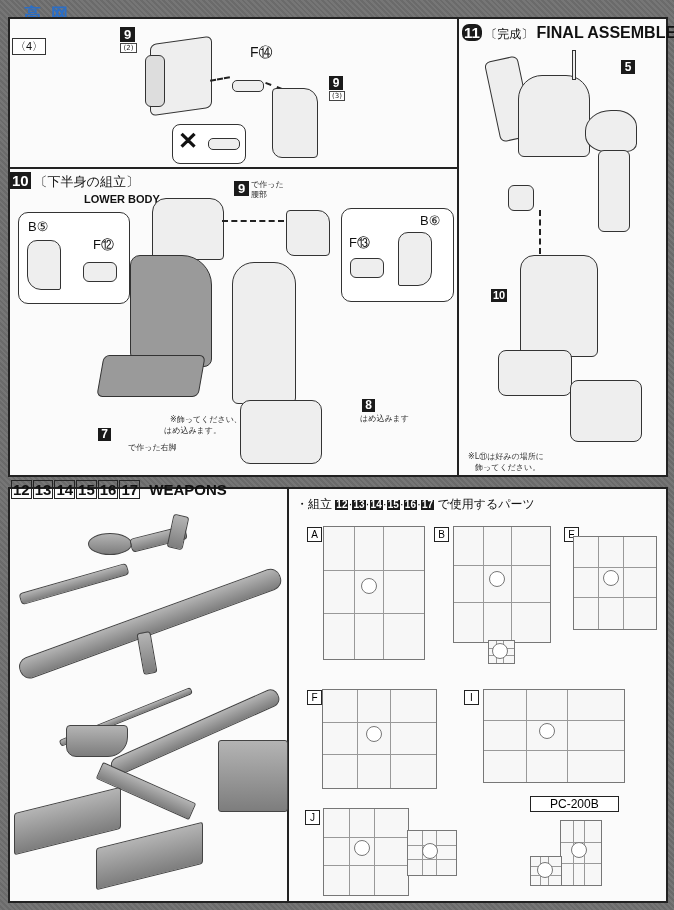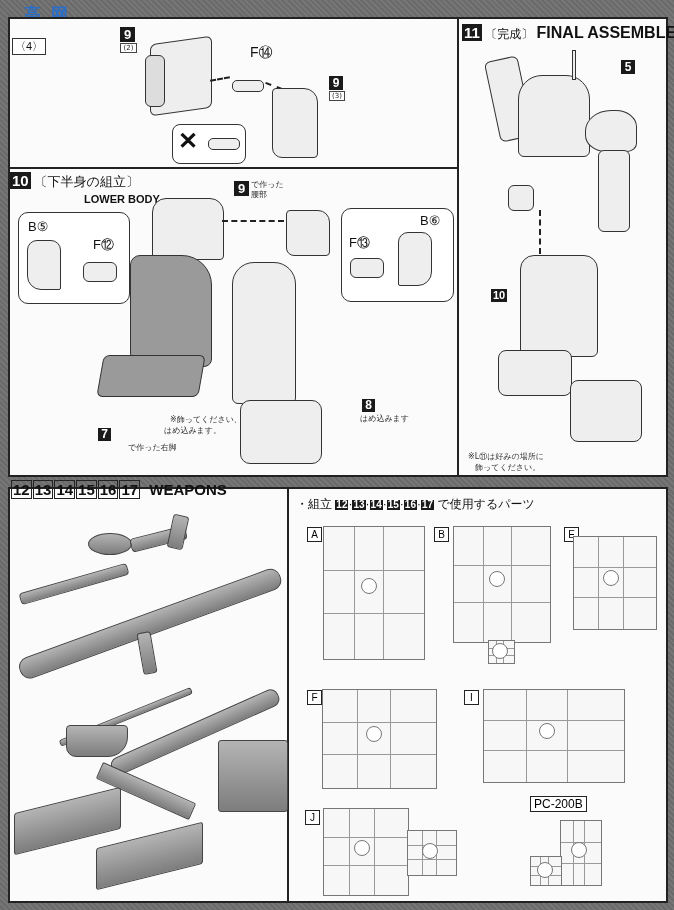--- a/index.html
+++ b/index.html
@@ -15,21 +15,21 @@
   .label{position:absolute;font-family:"Liberation Sans",sans-serif;color:#111;white-space:nowrap;}
   .small{position:absolute;font-size:8px;color:#333;white-space:nowrap;line-height:10px;}
   .callout{position:absolute;border:1.5px solid #333;border-radius:10px;background:#fff;}
   .runner{position:absolute;border:1.5px solid #777;background:
     linear-gradient(#999,#999) 30% 0/1px 100% no-repeat,
     linear-gradient(#999,#999) 60% 0/1px 100% no-repeat,
     linear-gradient(#999,#999) 0 33%/100% 1px no-repeat,
     linear-gradient(#999,#999) 0 66%/100% 1px no-repeat,#f7f7f7;}
   .runner::after{content:"";position:absolute;left:45%;top:45%;width:14px;height:14px;border:1.5px solid #777;border-radius:50%;background:#fff;transform:translate(-50%,-50%);}
   .runner-tag{position:absolute;width:13px;height:13px;border:1px solid #222;font-size:10px;line-height:13px;text-align:center;background:#fff;font-family:"Liberation Sans",sans-serif;}
-  .partbox{position:absolute;border:1.5px solid #222;font-size:13px;padding:0 3px;background:#fff;font-family:"Liberation Sans",sans-serif;}
+  .partbox{position:absolute;border:1.5px solid #222;font-size:13px;padding:0 19px;background:#fff;font-family:"Liberation Sans",sans-serif;}
   .part{position:absolute;border:1.2px solid #333;background:#eee;border-radius:6px;}
   .part.dark{background:#9a9a9a;}
   .weapon{position:absolute;background:linear-gradient(#b4b4b4,#7d7d7d);border:1px solid #444;}
   .arrow{position:absolute;border-top:2px dashed #222;height:0;}
   .numlist span{display:inline-block;border:1px solid #222;padding:0 1px;margin-right:1px;}
   .watermark{position:absolute;left:24px;top:3px;width:50px;height:34px;}
 </style>
 </head>
 <body>
 
@@ -93,21 +93,21 @@
 <div class="part" style="left:240px;top:400px;width:80px;height:62px;border-radius:10px;"></div>
 
 <div class="stepbox" style="left:98px;top:428px;width:13px;height:13px;font-size:12px;line-height:13px;">7</div>
 <div class="small" style="left:96px;top:443px;margin-left:32px;">で作った右脚</div>
 <div class="stepbox" style="left:362px;top:399px;width:13px;height:13px;font-size:12px;line-height:13px;">8</div>
 <div class="small" style="left:360px;top:414px;">はめ込みます</div>
 <div class="small" style="left:170px;top:415px;">※飾ってください、</div>
 <div class="small" style="left:164px;top:426px;">はめ込みます。</div>
 
 <div class="title" style="left:462px;top:24px;font-size:12px;">
-  <span class="stepnum" style="padding:1px 2px;font-size:15px;">11</span>
+  <span class="stepnum" style="padding:1px 2px;font-size:15px;border-radius:7px;">11</span>
   <span style="font-weight:normal;font-size:12px;">〔完成〕</span>
   <span style="font-size:16px;">FINAL ASSEMBLE</span>
 </div>
 <div class="stepbox" style="left:621px;top:60px;width:14px;height:14px;font-size:12px;line-height:14px;">5</div>
 <div class="part" style="left:492px;top:58px;width:32px;height:80px;border-radius:6px;transform:rotate(-12deg);"></div>
 <div class="part" style="left:518px;top:75px;width:70px;height:80px;border-radius:24px 24px 6px 6px;"></div>
 <div class="part" style="left:572px;top:50px;width:2px;height:28px;border-radius:0;"></div>
 <div class="part" style="left:585px;top:110px;width:50px;height:40px;border-radius:50% 40% 20% 40%;"></div>
 <div class="part" style="left:598px;top:150px;width:30px;height:80px;border-radius:6px;"></div>
 <div class="part" style="left:508px;top:185px;width:24px;height:24px;"></div>

